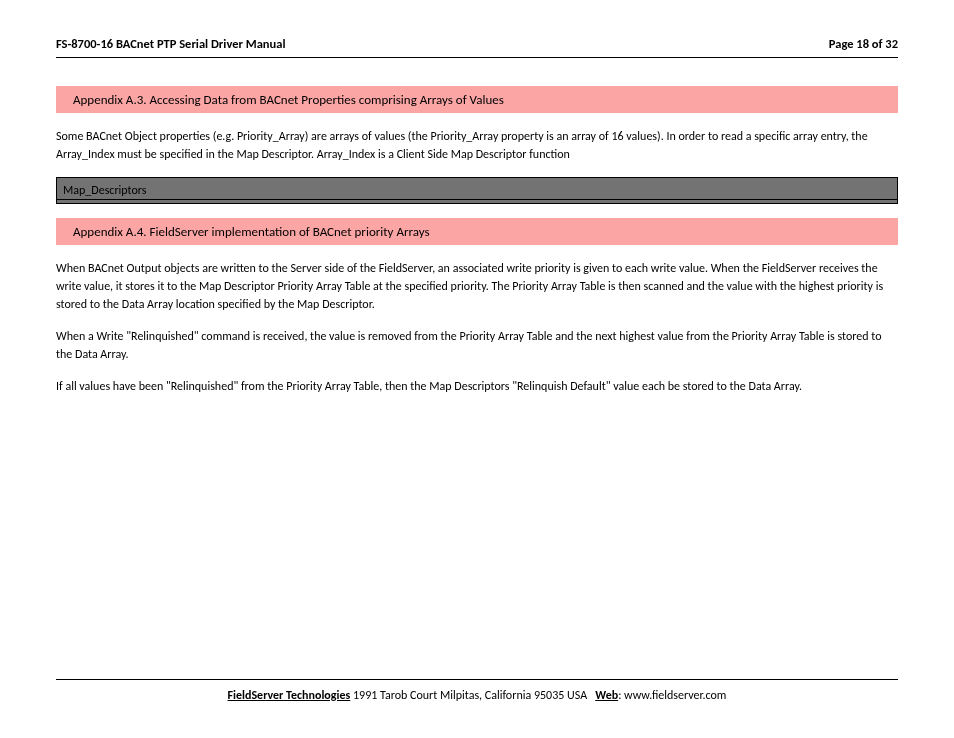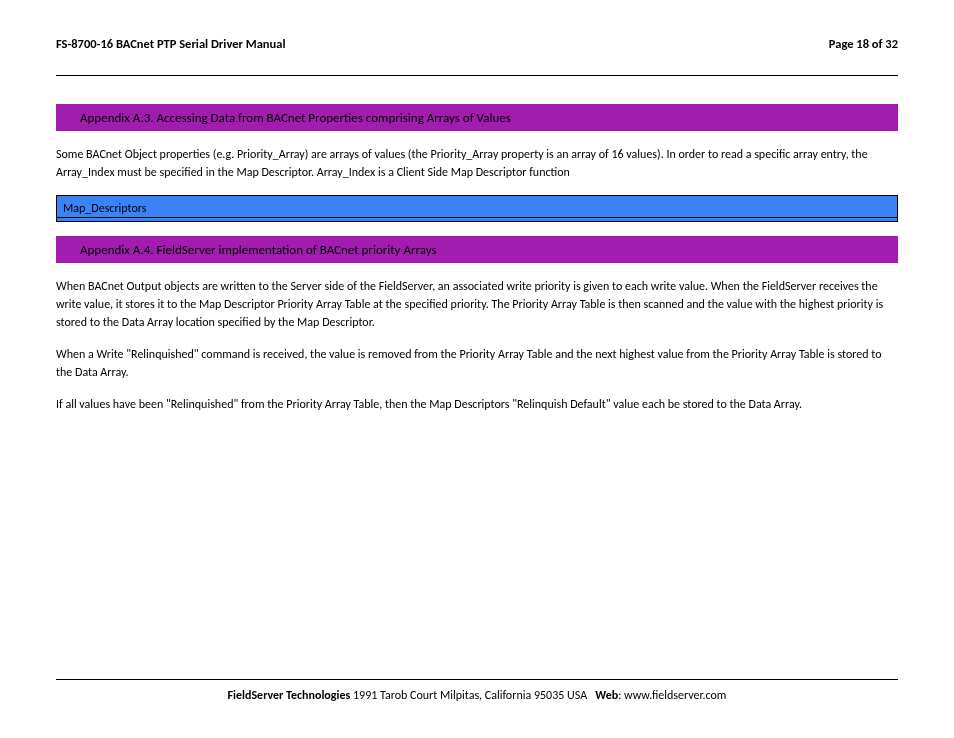--- a/index.html
+++ b/index.html
@@ -15,38 +15,38 @@
     position: relative;
   }
   .page {
     padding: 36px 56px 0 56px;
   }
   .header {
     display: flex;
     justify-content: space-between;
     font-weight: bold;
     font-size: 12.5px;
-    padding-bottom: 24px;
+    padding-bottom: 6px;
     border-bottom: 1.5px solid #000;
     margin-bottom: 28px;
   }
   .section-heading {
-    background: #a21caf;
-    padding: 6px 24px;
+    background: #fca5a5;
+    padding: 6px 17px;
     font-size: 13px;
     margin-bottom: 14px;
   }
   .para {
     font-size: 12px;
     line-height: 1.5;
     margin-bottom: 14px;
   }
   .table-wrap {
     border: 1px solid #000;
-    background: #3b82f6;
+    background: #737373;
     padding: 3px 0;
     margin-bottom: 14px;
   }
   table {
     border-collapse: collapse;
     width: 100%;
     font-size: 12px;
   }
   td {
     padding: 2px 6px;
@@ -60,21 +60,21 @@
     position: absolute;
     bottom: 34px;
     left: 56px;
     right: 56px;
     text-align: center;
     border-top: 1.5px solid #000;
     padding-top: 6px;
     font-size: 12px;
     line-height: 1.5;
   }
-  .footer b { font-weight: bold; }
+  .footer b { font-weight: bold; text-decoration: underline; }
 </style>
 </head>
 <body>
 
 <div class="page">
   <div class="header">
     <span>FS-8700-16 BACnet PTP Serial Driver Manual</span>
     <span>Page 18 of 32</span>
   </div>
 

